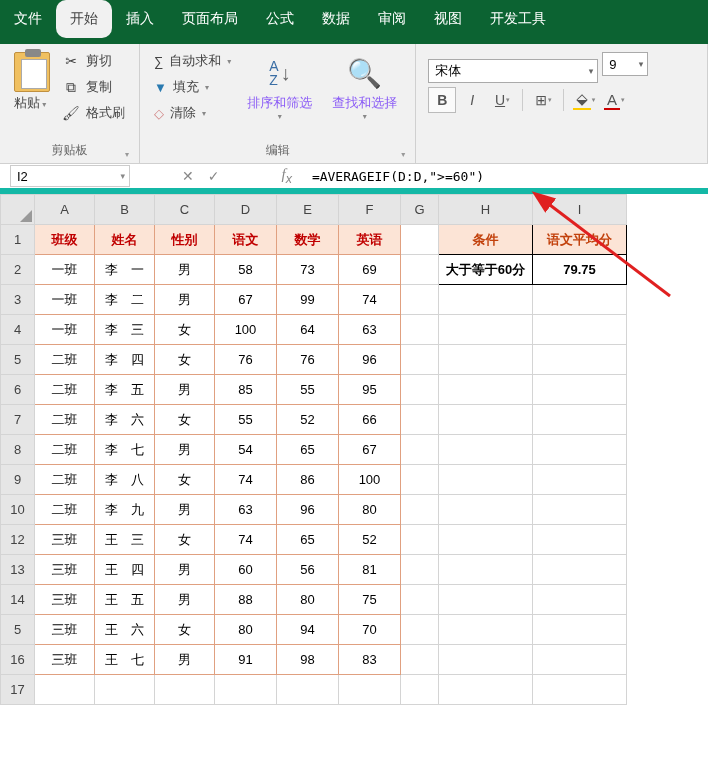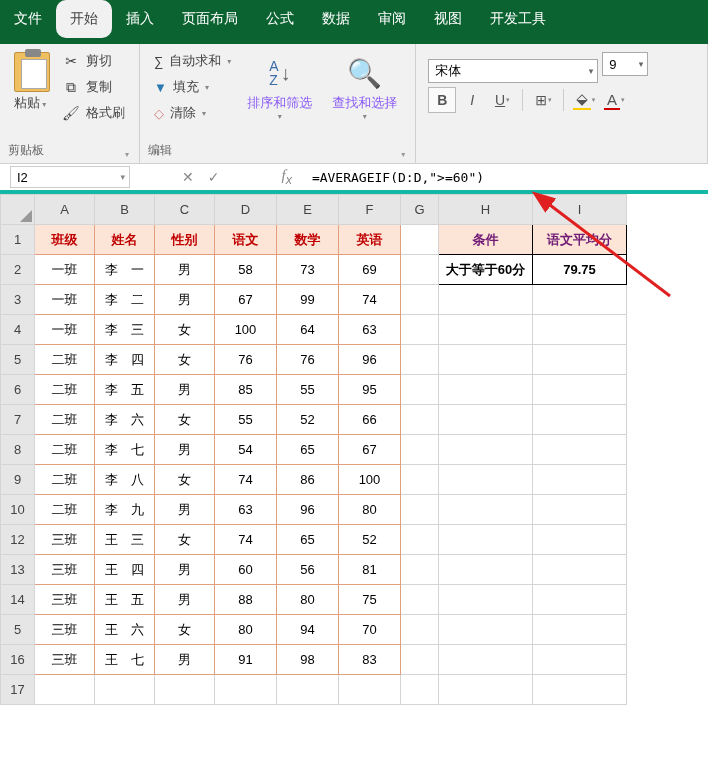--- a/index.html
+++ b/index.html
@@ -5,21 +5,21 @@
 * { box-sizing: border-box; margin: 0; padding: 0; font-family: "Microsoft YaHei", sans-serif; }
 body { background: #fff; width: 708px; height: 757px; overflow: hidden; position: relative; }
 
 .titlebar { background: #0c6332; height: 44px; display: flex; align-items: flex-start; padding: 0 0; color: #fff; font-size: 14px; }
 .titlebar .tab { padding: 10px 14px; cursor: pointer; }
 .titlebar .tab.active { background: #f1f1f1; color: #444; border-radius: 10px; }
 
 .ribbon { background: #f1f1f1; border-bottom: 1px solid #d0d0d0; height: 120px; display: flex; }
 .ribbon-group { border-right: 1px solid #d0d0d0; display: flex; flex-direction: column; padding: 4px 8px 0; }
 .ribbon-group-body { flex: 1; display: flex; align-items: flex-start; }
-.ribbon-group-label { text-align: left; font-size: 12px; color: #666; padding: 4px 0; position: relative; }
+.ribbon-group-label { text-align: center; font-size: 12px; color: #666; padding: 4px 0; position: relative; }
 .ribbon-group-label::after { content: "▾"; font-size: 8px; color: #999; position: absolute; right: 2px; bottom: 4px; }
 
 .paste-btn { display: flex; flex-direction: column; align-items: flex-start; padding: 4px 6px; cursor: pointer; }
 .paste-icon { width: 36px; height: 40px; background: #f0c060; border: 1px solid #c09040; border-radius: 2px; position: relative; }
 .paste-icon::before { content: ""; position: absolute; top: -4px; left: 10px; width: 16px; height: 8px; background: #888; border-radius: 2px; }
 .paste-icon::after { content: ""; position: absolute; top: 6px; left: 6px; width: 24px; height: 28px; background: #fff; border: 1px solid #aaa; }
 .paste-label { font-size: 13px; color: #444; margin-top: 2px; }
 .paste-label::after { content: " ▾"; font-size: 8px; color: #888; }
 
 .clipboard-list { display: flex; flex-direction: column; gap: 4px; padding: 2px 4px; }
@@ -43,21 +43,21 @@
 .font-name { width: 170px; margin-top: 7px; }
 .font-size { width: 46px; }
 .font-row2 { display: flex; gap: 2px; padding: 0 4px; align-items: center; }
 .font-btn { width: 28px; height: 26px; border: 1px solid transparent; display: flex; align-items: center; justify-content: center; font-size: 14px; color: #555; cursor: pointer; position: relative; }
 .font-btn.dd::after { content: "▾"; font-size: 7px; color: #888; margin-left: 1px; }
 .font-btn.boxed { border-color: #bbb; background: #fafafa; }
 .font-btn .underline { border-bottom: 2px solid #c00; padding: 0 3px; font-size: 15px; }
 .font-btn .underline.y { border-bottom-color: #fc0; }
 .sep { width: 1px; height: 22px; background: #ccc; margin: 0 4px; }
 
-.formula-bar { display: flex; align-items: center; border-bottom: 4px solid #14b8a6; height: 30px; background: #fff; }
+.formula-bar { display: flex; align-items: center; border-bottom: 6px solid #14b8a6; height: 30px; background: #fff; }
 .namebox { width: 120px; border: 1px solid #ccc; margin: 3px 0 3px 10px; height: 22px; font-size: 13px; padding: 0 6px; display: flex; align-items: center; position: relative; }
 .namebox::after { content: "▾"; position: absolute; right: 4px; font-size: 9px; color: #888; }
 .fb-spacer { width: 40px; }
 .fb-btns { display: flex; gap: 14px; padding: 0 12px; color: #888; font-size: 14px; align-items: center; }
 .fb-btns span { cursor: pointer; }
 .fx { font-style: italic; font-family: serif; font-size: 15px; margin-left: 48px; }
 .formula-input { flex: 1; height: 22px; font-size: 13px; padding: 0 8px; display: flex; align-items: center; font-family: Consolas, monospace; }
 
 .sheet { background: #fff; }
 .sheet table { border-collapse: collapse; table-layout: fixed; }
@@ -66,21 +66,21 @@
 .corner::after { content: ""; position: absolute; right: 2px; bottom: 2px; border: 6px solid transparent; border-right-color: #999; border-bottom-color: #999; }
 .colhdr { background: #e6e6e6; color: #444; font-weight: normal; font-size: 13px; }
 .rowhdr { background: #e6e6e6; color: #444; width: 34px; font-weight: normal; font-size: 13px; }
 .colA,.colB,.colC { width: 60px; }
 .colD,.colE,.colF { width: 62px; }
 .colG { width: 38px; }
 .colH,.colI { width: 94px; }
 
 .hdr-cell { background: #fce4d6; font-weight: bold; color: #c00000; border: 1px solid #e0a080 !important; }
 .data-cell { border: 1px solid #e0a080 !important; }
-.hdr-cell2 { background: #fce4d6; font-weight: bold; color: #701a75; border: 1px solid #000 !important; }
+.hdr-cell2 { background: #fce4d6; font-weight: bold; color: #c2410c; border: 1px solid #000 !important; }
 .result-cell { font-weight: bold; border: 1px solid #000 !important; }
 
 .red-arrow { position: absolute; pointer-events: none; }
 .red-arrow svg { overflow: visible; }
 </style>
 </head>
 <body>
 
 <div class="titlebar">
   <div class="tab">文件</div>

